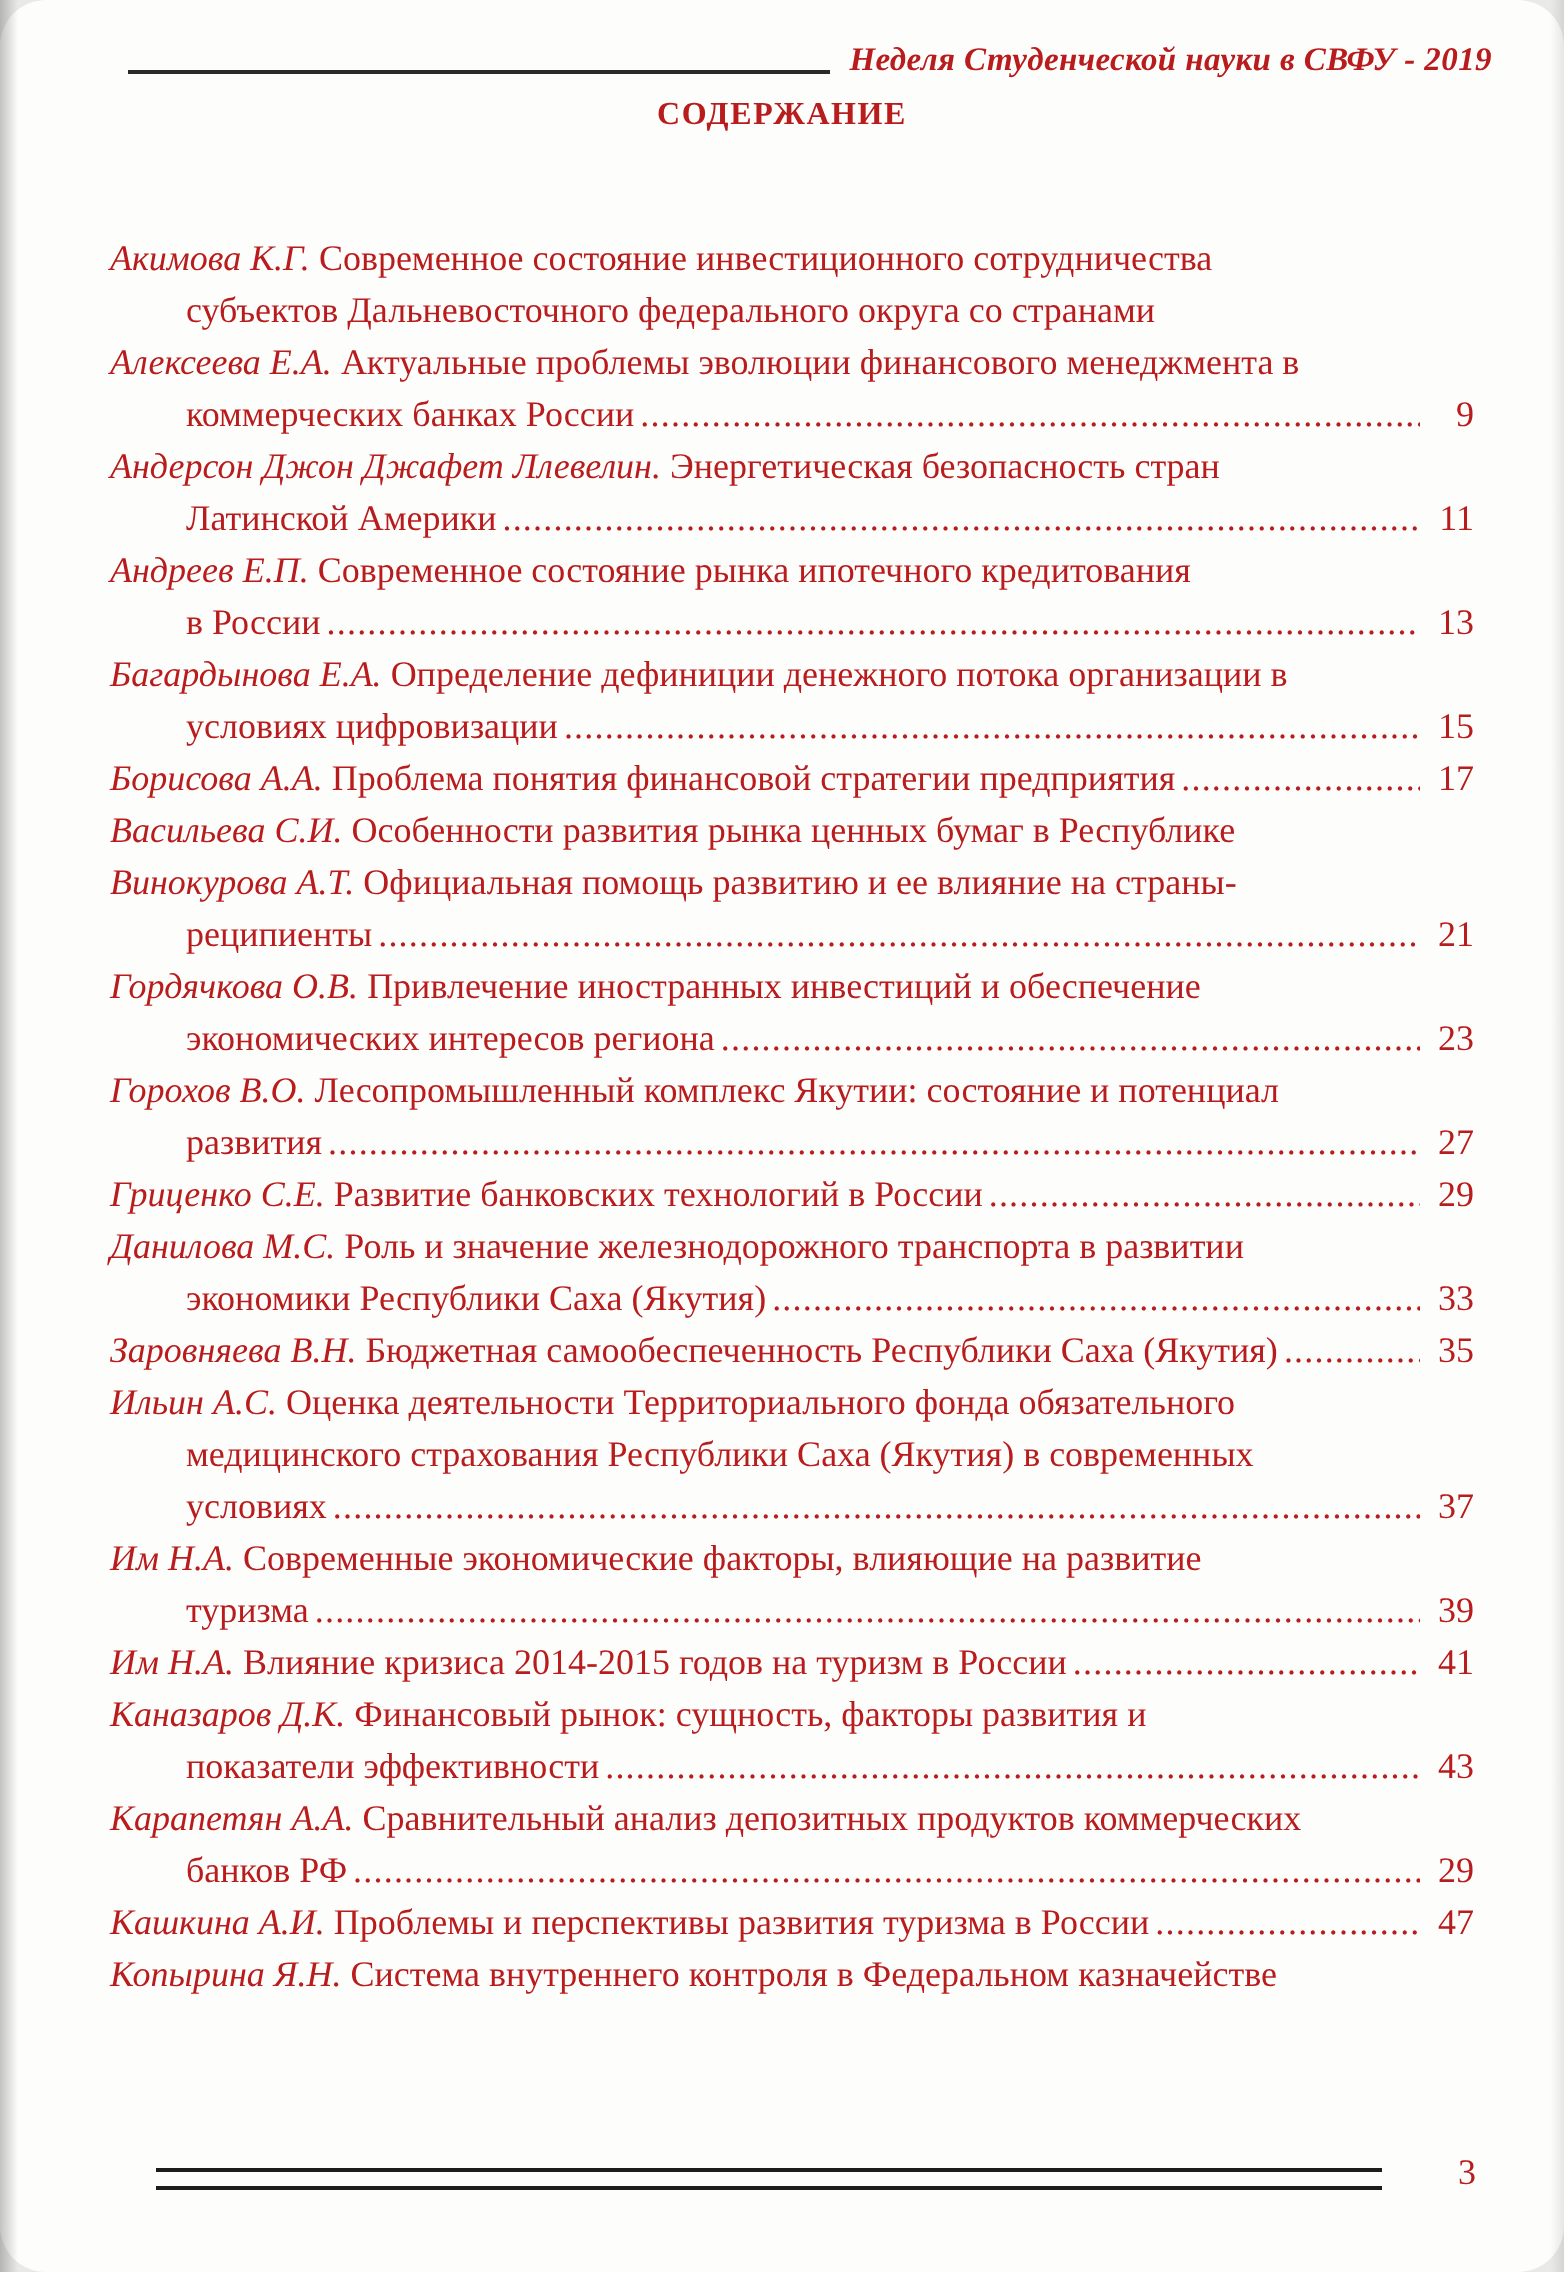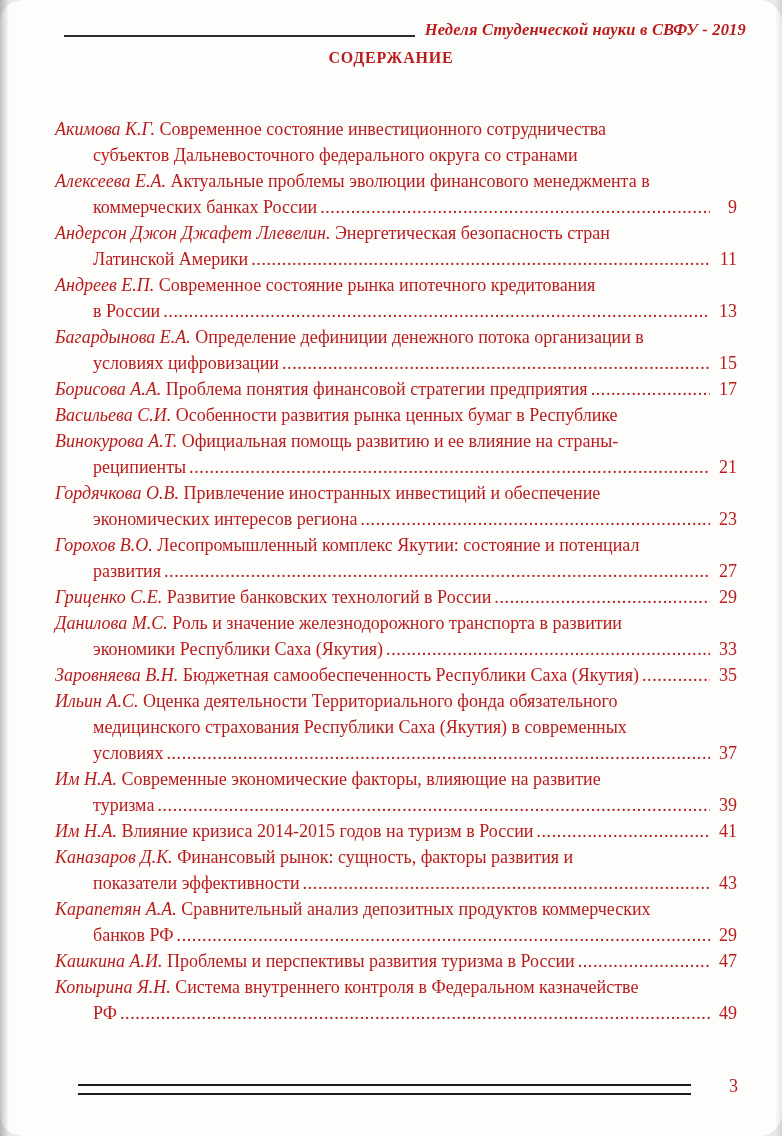--- a/index.html
+++ b/index.html
@@ -240,25 +240,20 @@
       </div>
       <div class="entry">
         <div class="line leader">
           <span class="text"><span class="author">Кашкина А.И. </span>Проблемы и перспективы развития туризма в России</span>
           <span class="dots"></span>
           <span class="pg">47</span>
         </div>
       </div>
       <div class="entry">
         <div class="line"><span class="text"><span class="author">Копырина Я.Н. </span>Система внутреннего контроля в Федеральном казначействе</span></div>
-        <div class="line cont leader">
-          <span class="text">РФ</span>
-          <span class="dots"></span>
-          <span class="pg">49</span>
-        </div>
       </div>
     </div>
 
   <div class="footer">
     <span class="rule-double"></span>
     <span class="pagenum">3</span>
   </div>
 
 </div>
 

